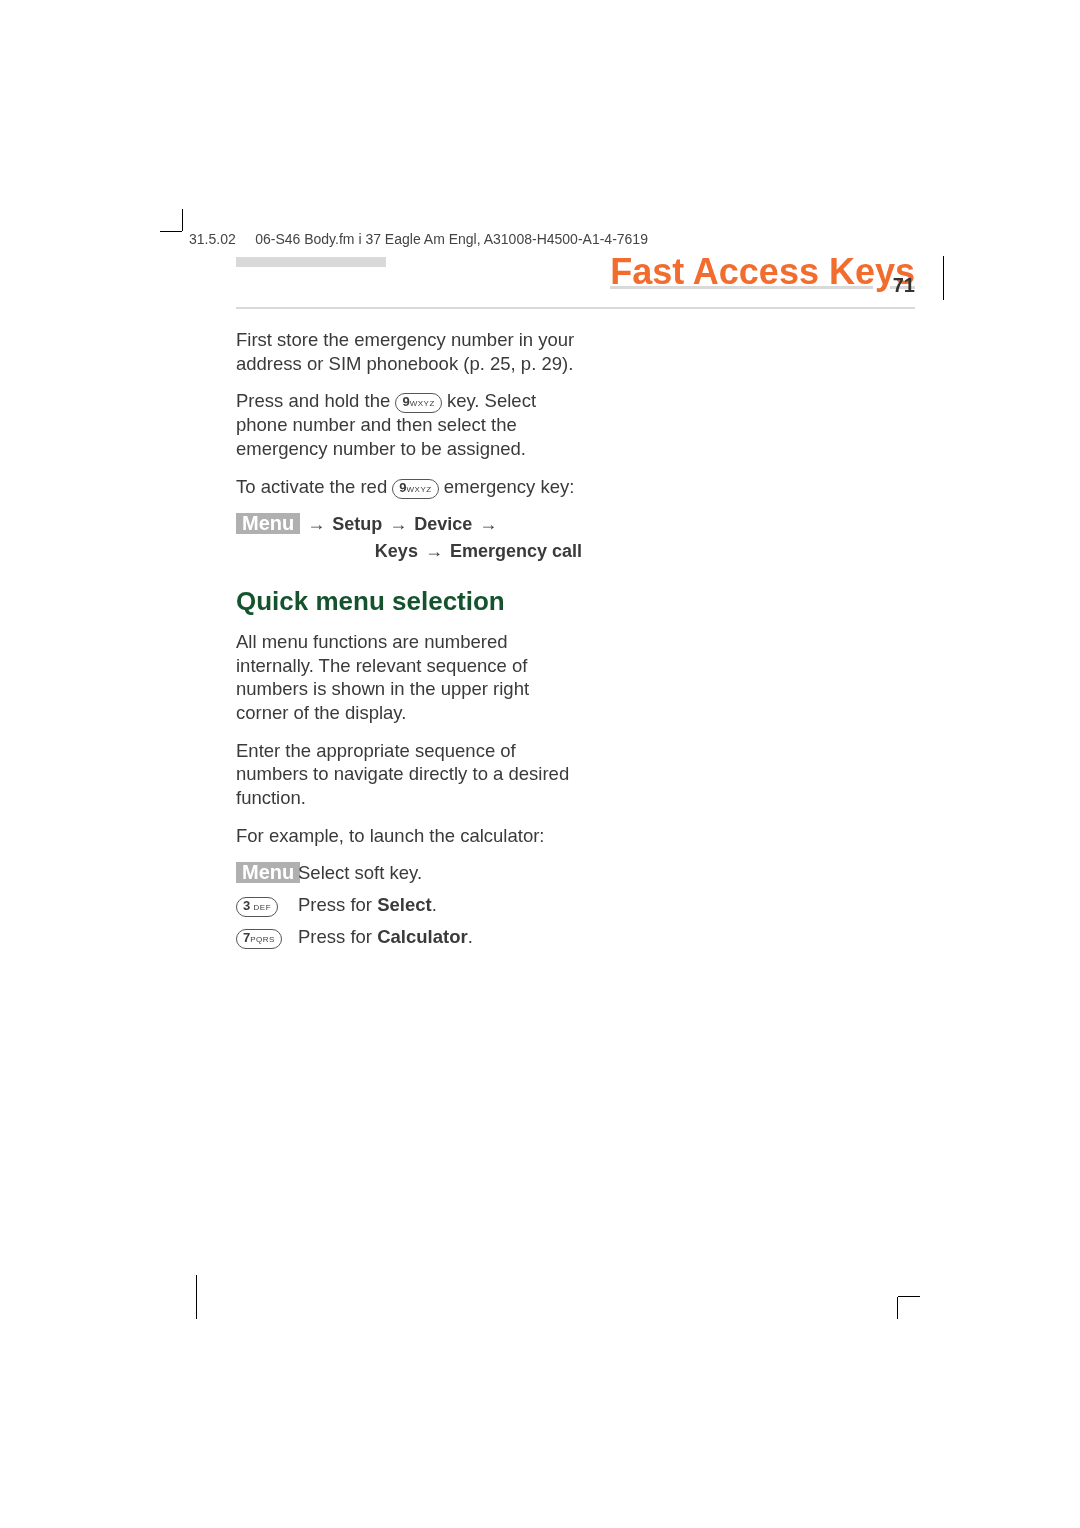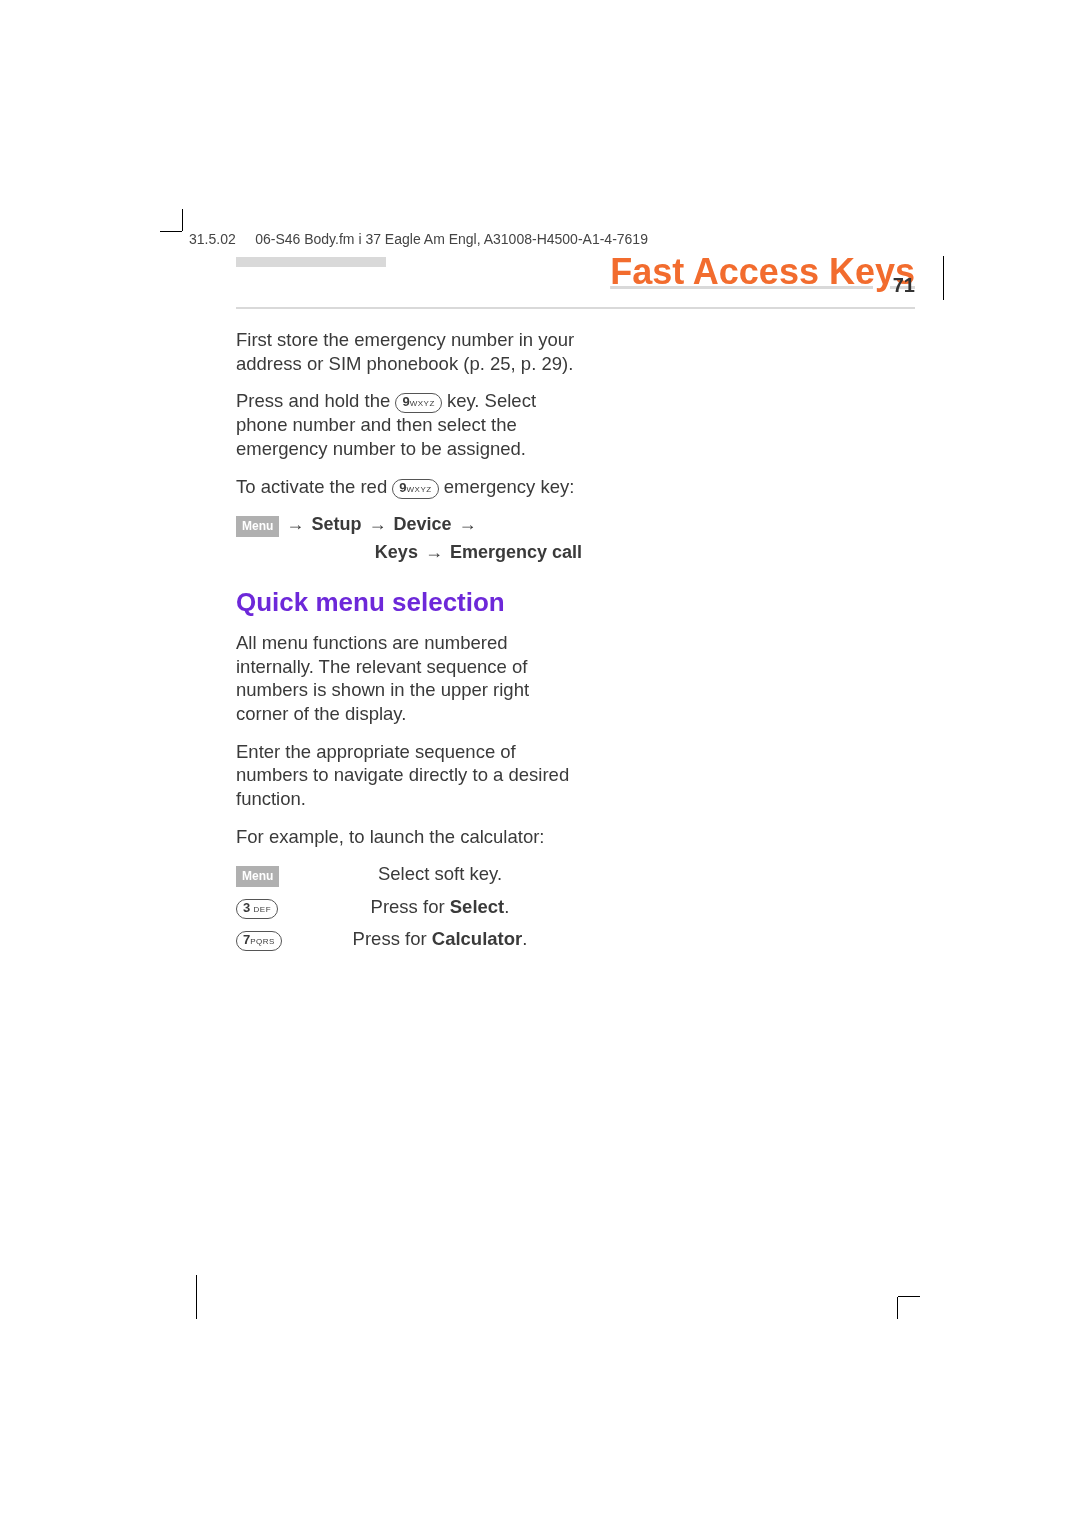--- a/index.html
+++ b/index.html
@@ -88,40 +88,40 @@
   }
   .key-pill .big { font-size: 13px; font-weight: bold; }
   .key-pill .sub { font-size: 8px; letter-spacing: 0.5px; text-align: right; }
 
   .menu-tag {
     display: inline-block;
     background: #b0b0b0;
     color: #fff;
     font-weight: bold;
     padding: 1px 6px;
-    font-size: 12px;
+    font-size: 20px;
     line-height: 19px;
   }
   .arrow { font-weight: bold; display: inline-block; margin: 0 2px; }
 
   .path-block { margin-top: 4px; margin-bottom: 22px; font-size: 18px; }
   .path-line2 { padding-left: 88px; margin-top: 4px; text-align: right; }
   .bold { font-weight: bold; }
 
   .section-heading {
-    color: #6d28d9;
+    color: #14532d;
     font-size: 26px;
     font-weight: bold;
     margin-bottom: 12px;
   }
 
   .action-list { margin-top: 6px; }
   .action-row { display: flex; align-items: flex-start; margin-bottom: 8px; }
   .action-key { width: 62px; flex-shrink: 0; }
-  .action-text { flex: 1; text-align: center; }
+  .action-text { flex: 1; }
 </style>
 </head>
 <body>
 
 <div class="crop-mark crop-tl-h"></div>
 <div class="crop-mark crop-tl-v"></div>
 <div class="crop-mark crop-tr-h"></div>
 <div class="crop-mark crop-bl-v"></div>
 <div class="crop-mark crop-br-h"></div>
 <div class="crop-mark crop-br-v"></div>

